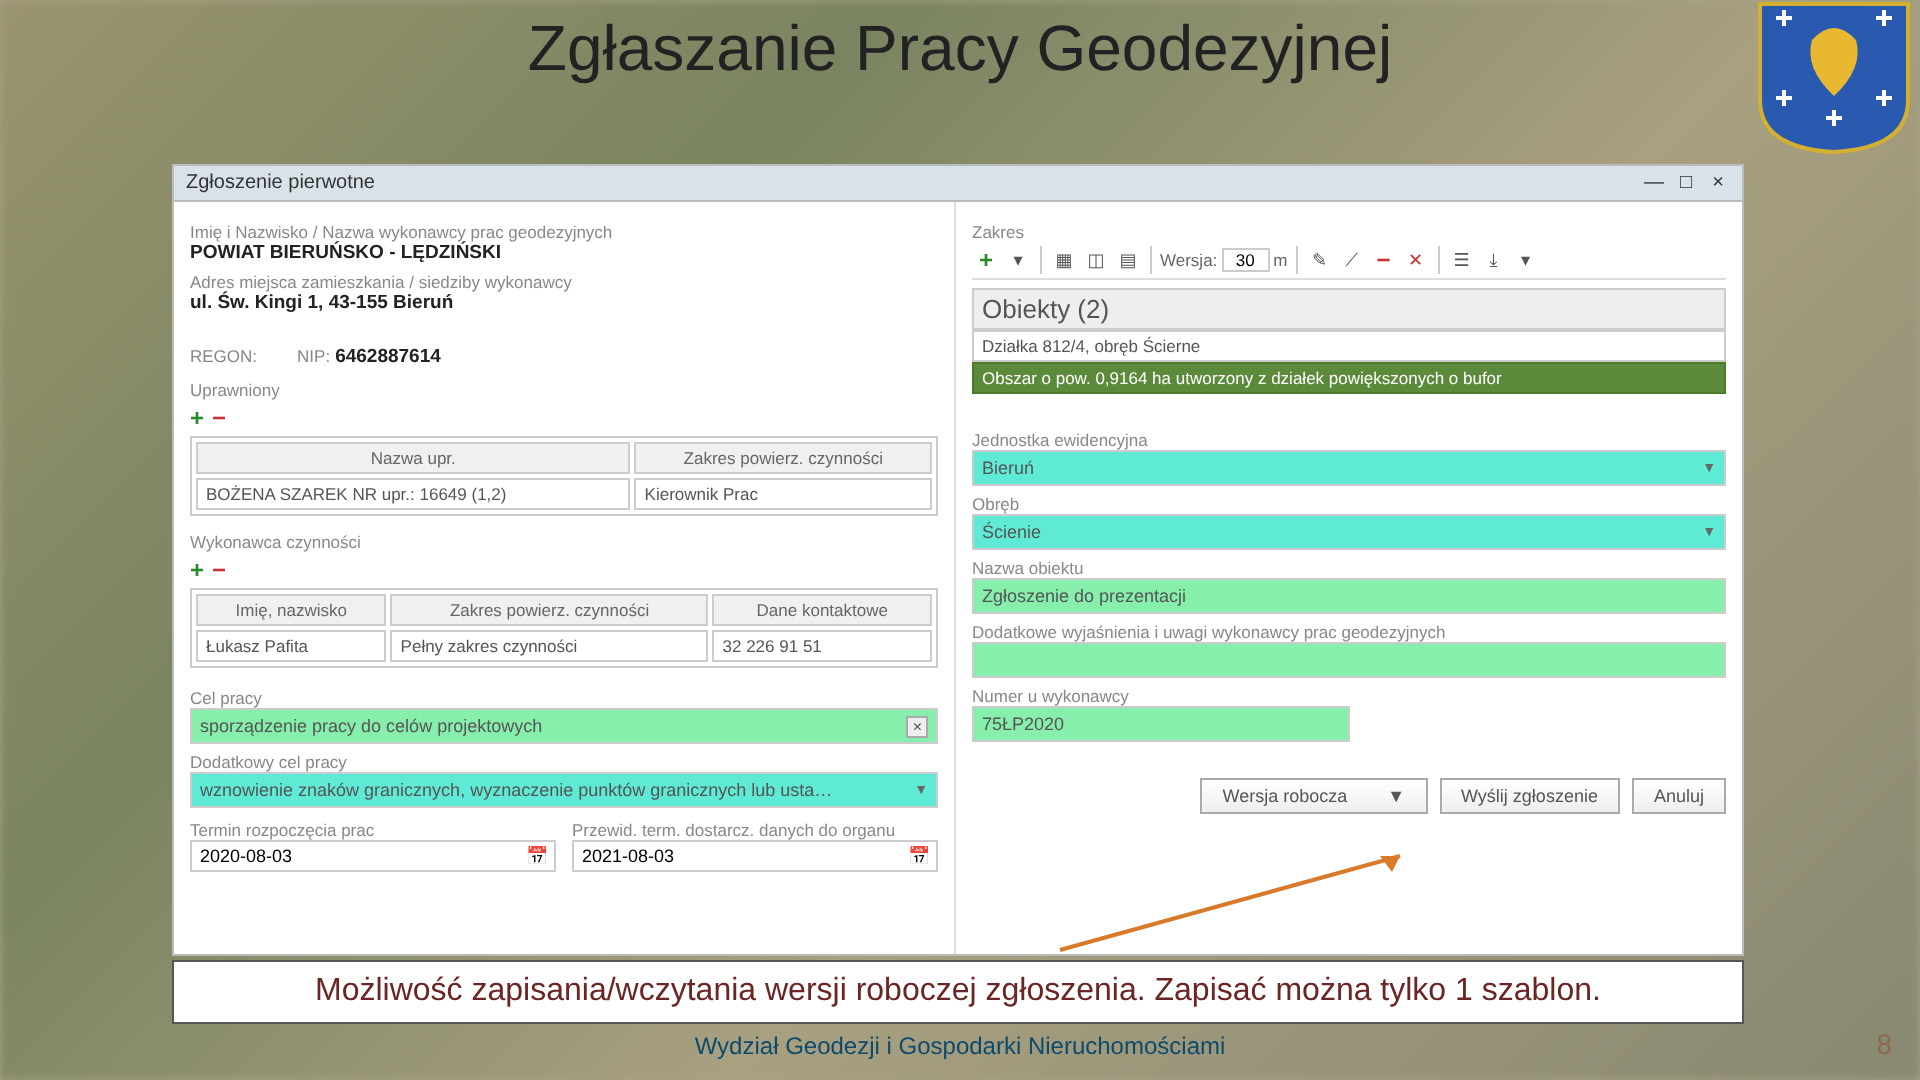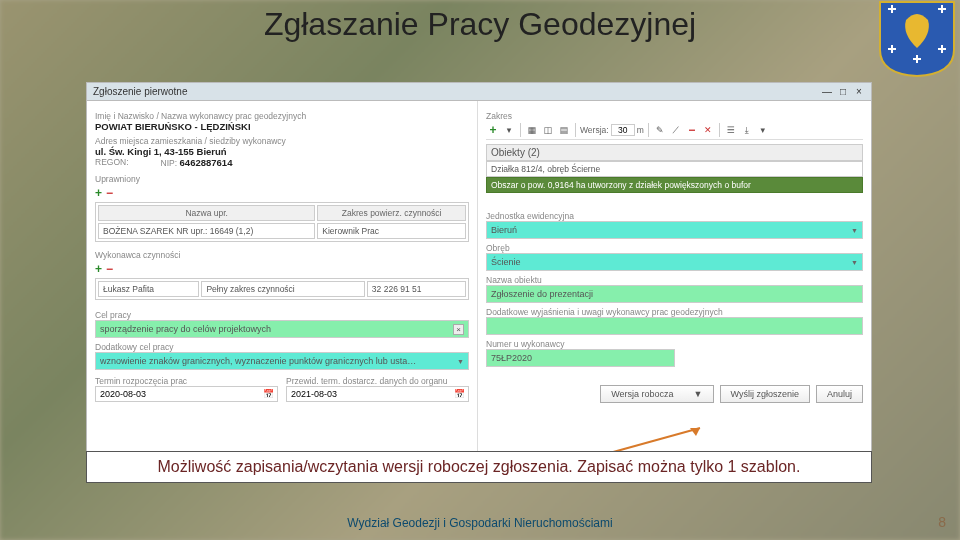--- a/index.html
+++ b/index.html
@@ -10,45 +10,45 @@
   .window { position: absolute; top: 82px; left: 86px; width: 786px; height: 396px; background: #fff; border: 1px solid #bbb; font-size: 9px; color: #555; }
   .win-title { height: 18px; background: #d8e2e8; border-bottom: 1px solid #bbb; padding: 2px 6px; display: flex; align-items: center; justify-content: space-between; font-size: 10px; color: #333; }
   .win-ctrls { display: flex; gap: 4px; }
   .win-ctrls span { width: 12px; height: 12px; display: inline-block; text-align: center; line-height: 12px; }
   .body { display: flex; height: calc(100% - 18px); }
   .left, .right { padding: 6px 8px; }
   .left { width: 392px; border-right: 1px solid #ddd; }
   .right { width: 394px; }
   .lbl { color: #888; font-size: 8.5px; margin-top: 4px; }
   .val { color: #222; font-size: 9.5px; font-weight: bold; }
-  .row2 { display: flex; gap: 32px; margin-top: 0; }
+  .row2 { display: flex; gap: 20px; margin-top: 16px; }
   .icons { display: flex; gap: 4px; align-items: center; margin: 2px 0; }
   .plus { color: #2a8a2a; font-weight: bold; font-size: 12px; }
   .minus { color: #c33; font-weight: bold; font-size: 12px; }
   .tbl { width: 100%; border: 1px solid #ccc; margin-top: 2px; font-size: 8.5px; }
   .tbl th { background: #f0f0f0; border: 1px solid #ccc; padding: 2px 4px; font-weight: normal; color: #666; }
   .tbl td { border: 1px solid #ccc; padding: 2px 4px; }
   .input { width: 100%; border: 1px solid #ccc; padding: 2px 4px; font-size: 9px; background: #86efac; height: 18px; display: flex; align-items: center; justify-content: space-between; }
   .input .x { background: #eee; border: 1px solid #aaa; font-size: 8px; padding: 0 2px; }
   .date-row { display: flex; gap: 8px; margin-top: 2px; }
   .date-col { flex: 1; }
   .date-input { display: flex; align-items: center; border: 1px solid #ccc; }
   .date-input input { border: none; flex: 1; padding: 2px 4px; font-size: 9px; }
   .cal { width: 16px; text-align: center; font-size: 9px; }
   .toolbar { display: flex; gap: 2px; align-items: center; border-bottom: 1px solid #ddd; padding: 2px 0; font-size: 9px; }
   .toolbar .ic { width: 14px; height: 14px; display: inline-flex; align-items: center; justify-content: center; }
   .buf-lbl { font-size: 8.5px; color: #666; }
   .buf-in { width: 24px; border: 1px solid #ccc; font-size: 8.5px; text-align: center; }
-  .obj-header { background: #eee; border: 1px solid #ccc; padding: 2px 4px; font-size: 10px; margin-top: 4px; }
+  .obj-header { background: #eee; border: 1px solid #ccc; padding: 2px 4px; font-size: 13px; margin-top: 4px; }
   .obj-sel { background: #5a8a3a; color: #fff; border: 1px solid #4a7a2a; padding: 2px 4px; font-size: 8.5px; }
   .select { width: 100%; border: 1px solid #ccc; padding: 2px 4px; font-size: 9px; height: 18px; display: flex; justify-content: space-between; align-items: center; background: #5eead4; }
   .select .arr { font-size: 7px; color: #666; }
   .btns { display: flex; gap: 6px; justify-content: flex-end; margin-top: 18px; }
   .btn { border: 1px solid #aaa; background: linear-gradient(#fff,#eee); padding: 3px 10px; font-size: 9px; display: flex; align-items: center; gap: 20px; }
-  .callout { position: absolute; bottom: 57px; left: 86px; width: 786px; border: 1px solid #555; background: #fff; padding: 6px 10px; font-size: 16px; color: #6b2525; text-align: center; }
+  .callout { position: absolute; bottom: 28px; left: 86px; width: 786px; border: 1px solid #555; background: #fff; padding: 6px 10px; font-size: 16px; color: #6b2525; text-align: center; }
   .footer { position: absolute; bottom: 10px; left: 0; right: 0; text-align: center; font-size: 12px; color: #0c4a6e; }
   .pagenum { position: absolute; bottom: 10px; right: 14px; font-size: 14px; color: #8a6a4a; }
   .arrow { position: absolute; pointer-events: none; }
   .sep { height: 14px; border-left: 1px solid #ccc; margin: 0 2px; }
 </style>
 </head>
 <body>
 
 <div class="bg"></div>
 
@@ -107,20 +107,25 @@
             </tr>
       </tbody>
         </table>
       <div class="lbl" style="margin-top:8px">Wykonawca czynności</div>
       <div class="icons">
         <span class="plus">+</span>
         <span class="minus">−</span>
       </div>
       <table class="tbl">
         <tbody>
+            <tr>
+              <th>Imię, nazwisko</th>
+              <th>Zakres powierz. czynności</th>
+              <th>Dane kontaktowe</th>
+            </tr>
         <tr>
               <td>Łukasz Pafita</td>
               <td>Pełny zakres czynności</td>
               <td>32 226 91 51</td>
             </tr>
       </tbody>
         </table>
       <div class="lbl" style="margin-top:10px">Cel pracy</div>
       <div class="input">
           <span>sporządzenie pracy do celów projektowych</span>

